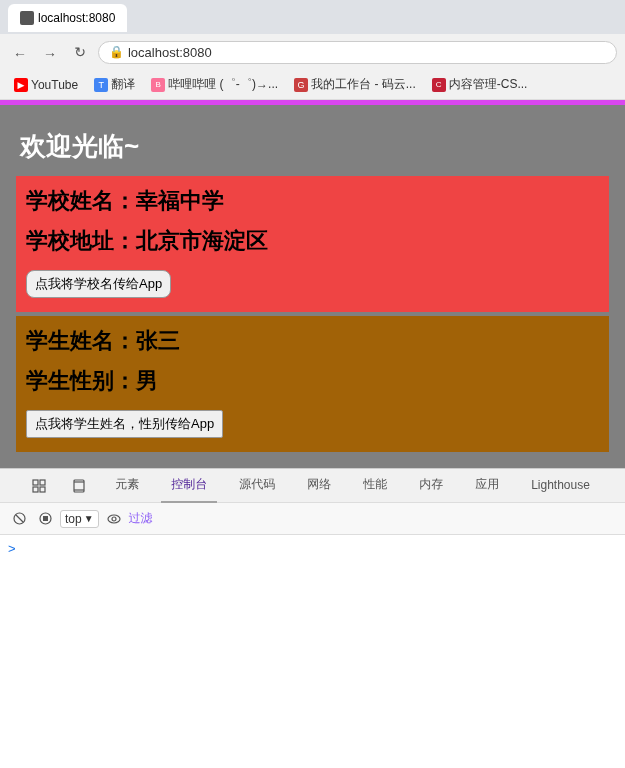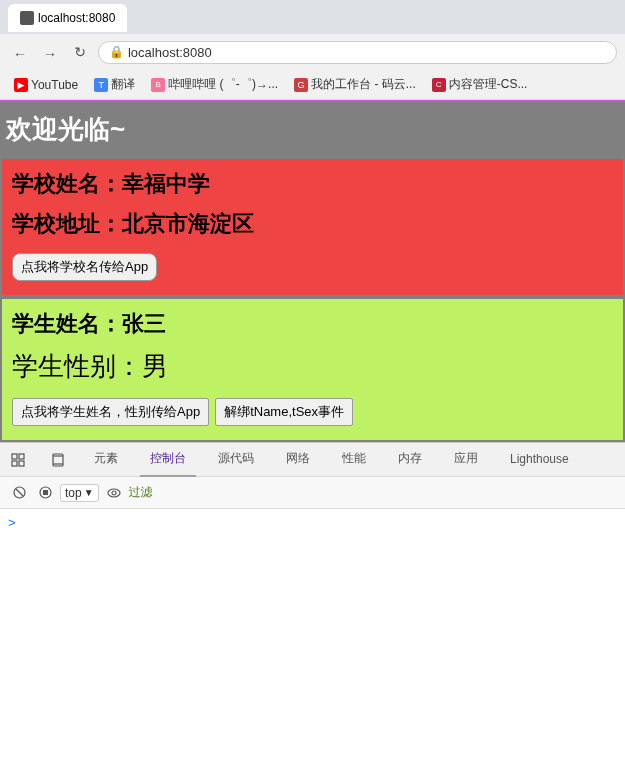--- a/index.html
+++ b/index.html
@@ -1,21 +1,21 @@
 <!DOCTYPE html>
 <html><head>
   <meta charset="utf-8">
   <style>
     * { margin: 0; padding: 0; box-sizing: border-box; }
     body { font-family: 'Microsoft YaHei', Arial, sans-serif; background: #fff; width: 625px; height: 768px; overflow: hidden; }
 
     
     .browser-chrome {
       background: #15803d;
-      border-bottom: 2px solid #d946ef;
+      border-bottom: 5px solid #d946ef;
     }
 
     .nav-bar {
       display: flex;
       align-items: center;
       padding: 6px 8px;
       gap: 6px;
       background: #f1f1f1;
     }
 
@@ -96,21 +96,21 @@
       border-radius: 3px;
       font-size: 12px;
       cursor: pointer;
       white-space: nowrap;
       color: #333;
     }
 
     
     .page-content {
       background: #808080;
-      padding: 2px;
+      padding: 16px;
     }
 
     .welcome-section {
       background: #808080;
       padding: 8px 4px 12px;
     }
 
     .welcome-title {
       font-size: 26px;
       color: #fff;
@@ -140,34 +140,34 @@
     .btn-school {
       border: 1px solid #999;
       background: #f0f0f0;
       padding: 4px 8px;
       font-size: 13px;
       cursor: pointer;
       border-radius: 8px;
     }
 
     .student-section {
-      background: #bef264;
+      background: #a16207;
       padding: 10px 10px 14px;
     }
 
     .student-name {
       font-size: 22px;
       font-weight: bold;
       color: #000;
       margin-bottom: 10px;
     }
 
     .student-gender {
-      font-size: 26px;
-      font-weight: normal;
+      font-size: 22px;
+      font-weight: bold;
       color: #000;
       margin-bottom: 14px;
     }
 
     .btn-row {
       display: flex;
       gap: 6px;
     }
 
     .btn-student {
@@ -186,20 +186,21 @@
     }
 
     .devtools-tabs {
       display: flex;
       align-items: center;
       border-bottom: 1px solid #ddd;
       background: #f1f1f1;
       height: 34px;
       padding: 0 4px;
       gap: 12px;
+      justify-content: center;
     }
 
     .devtools-icon-btn {
       width: 28px;
       height: 28px;
       display: flex;
       align-items: center;
       justify-content: center;
       cursor: pointer;
       color: #555;
@@ -341,21 +342,20 @@
     <div class="school-name">学校姓名：幸福中学</div>
     <div class="school-address">学校地址：北京市海淀区</div>
     <button class="btn-school">点我将学校名传给App</button>
   </div>
 
   <div class="student-section">
     <div class="student-name">学生姓名：张三</div>
     <div class="student-gender">学生性别：男</div>
     <div class="btn-row">
       <button class="btn-student">点我将学生姓名，性别传给App</button>
-      <button class="btn-student">解绑tName,tSex事件</button>
     </div>
   </div>
 </div>
 
 <div class="devtools">
   <div class="devtools-tabs">
     <button class="devtools-icon-btn" title="Inspect element">
       <svg width="14" height="14" viewBox="0 0 14 14" fill="none" xmlns="http://www.w3.org/2000/svg">
         <rect x="1" y="1" width="5" height="5" stroke="#555" stroke-width="1.2" fill="none"></rect>
         <rect x="8" y="1" width="5" height="5" stroke="#555" stroke-width="1.2" fill="none"></rect>
@@ -412,21 +412,21 @@
     <div class="top-dropdown">
       <span>top</span>
       <span style="font-size:10px;">▼</span>
     </div>
     <button class="devtools-icon-sm" title="Show live expressions">
       <svg width="14" height="10" viewBox="0 0 14 10" fill="none">
         <ellipse cx="7" cy="5" rx="6" ry="4" stroke="#555" stroke-width="1.2"></ellipse>
         <circle cx="7" cy="5" r="2" stroke="#555" stroke-width="1.2"></circle>
       </svg>
     </button>
-    <span style="font-size:12px;color:#4d7c0f;">过滤</span>
+    <span style="font-size:12px;color:#8b5cf6;">过滤</span>
     <input class="filter-input" type="text" placeholder="" style="">
   </div>
 
   <div class="devtools-console">
     <div class="console-prompt">
       <span>&gt;</span>
     </div>
   </div>
 </div>
 

